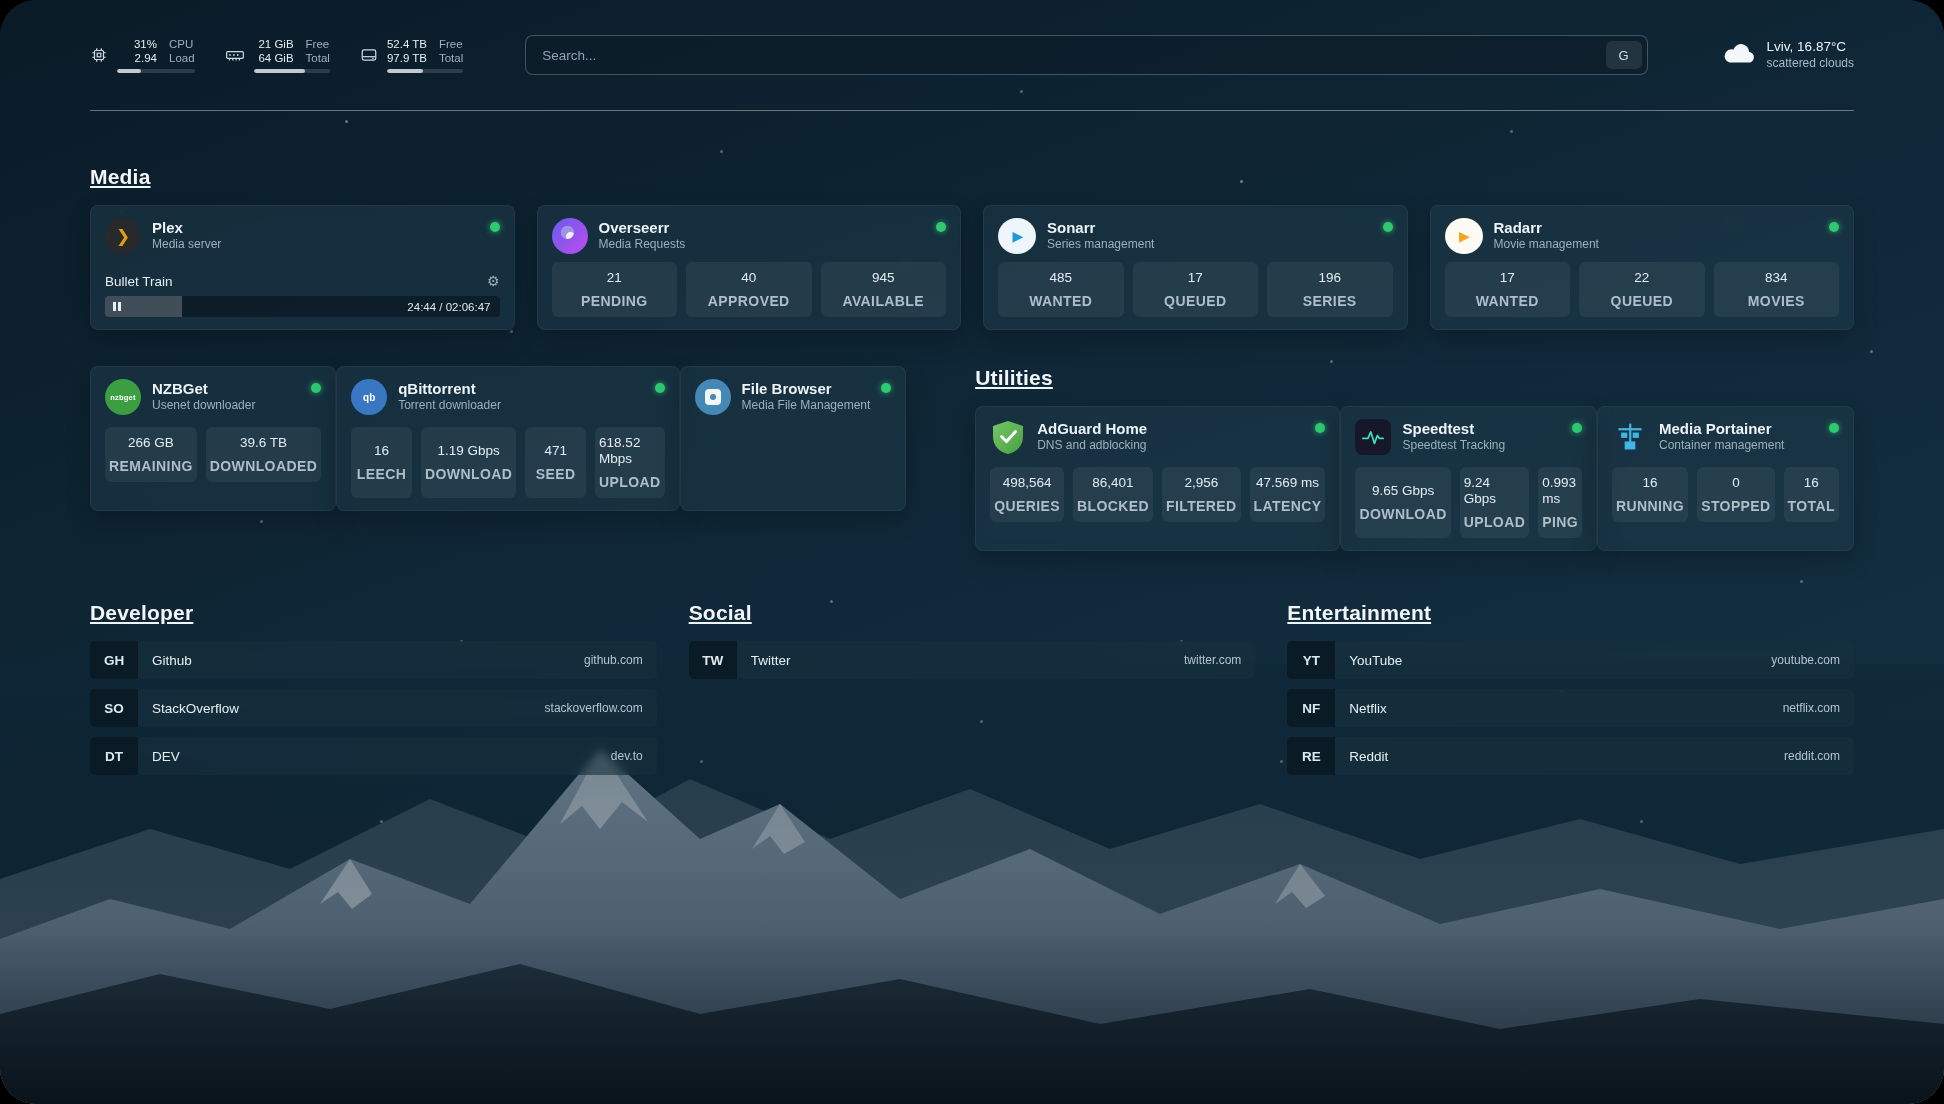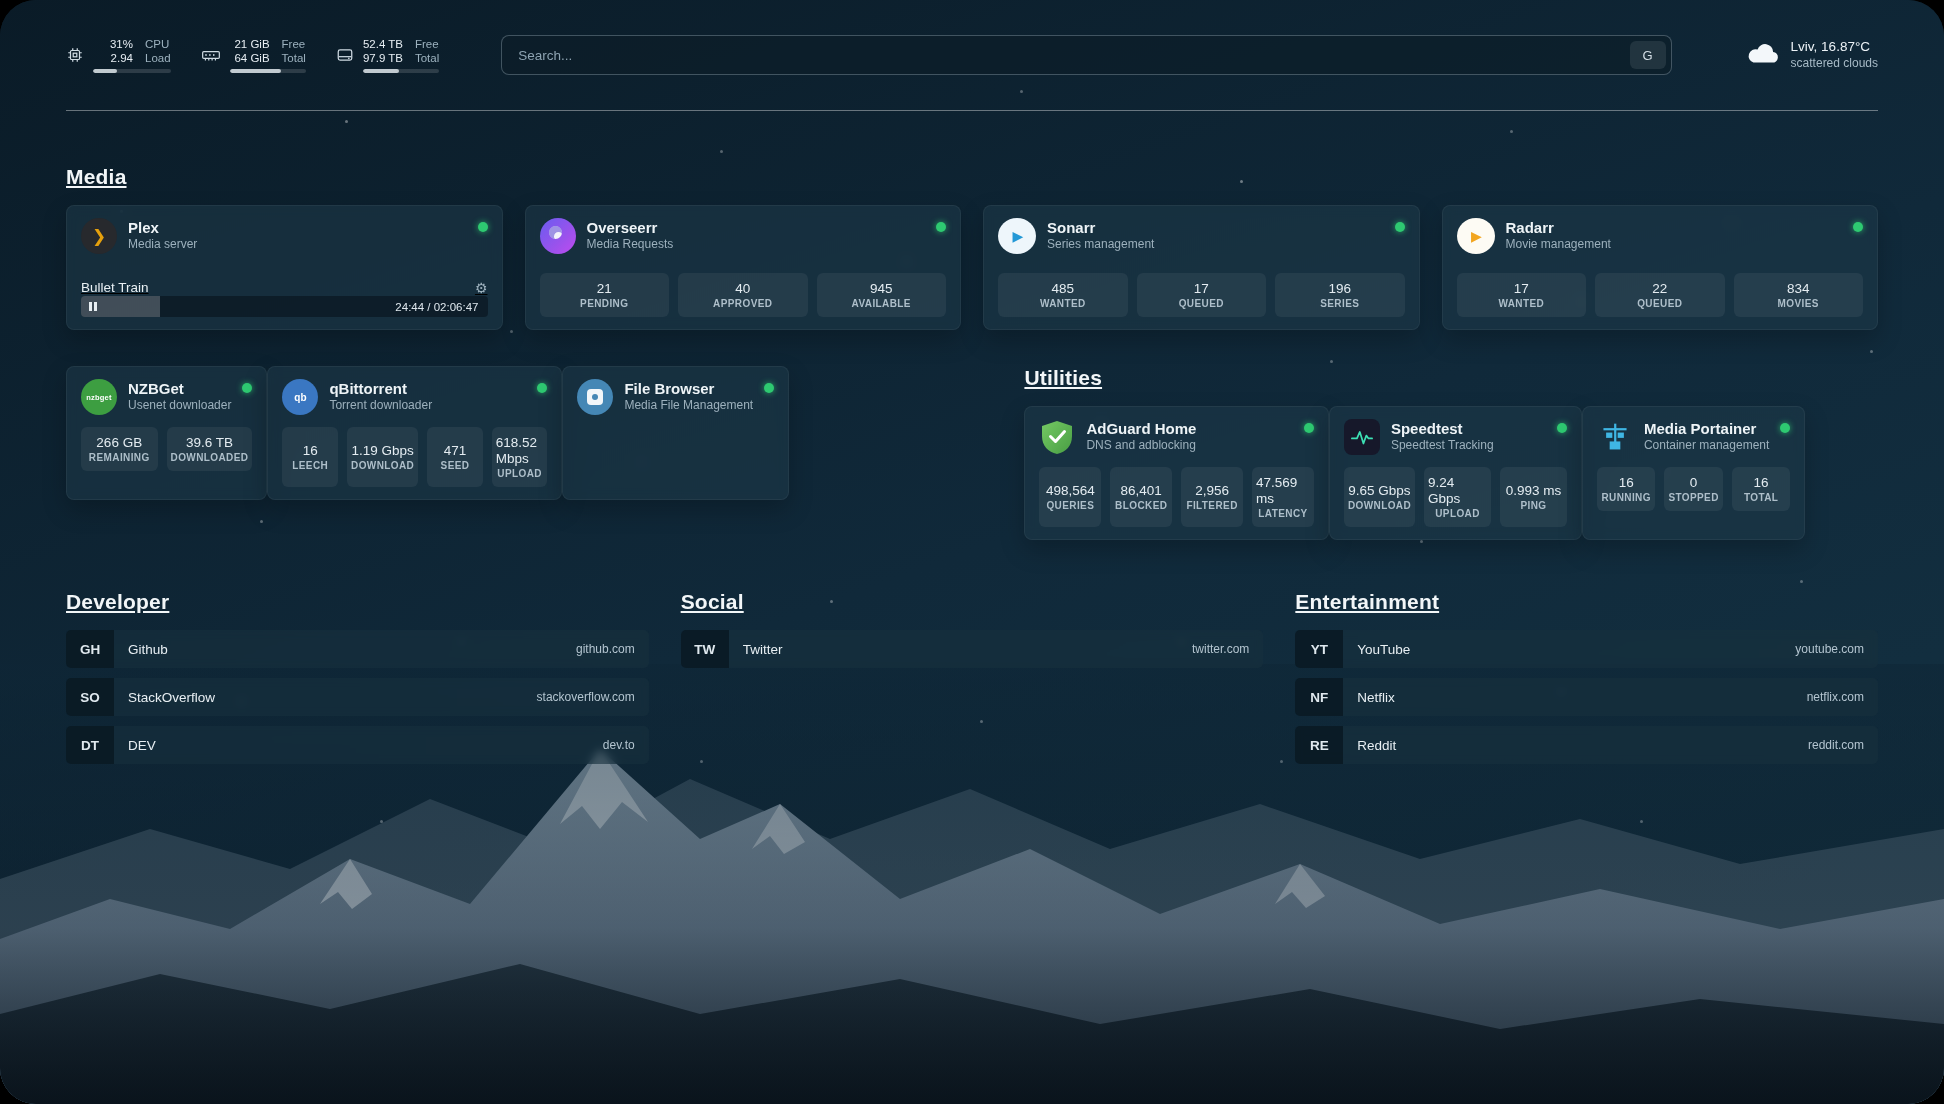--- a/index.html
+++ b/index.html
@@ -13,21 +13,21 @@
     box-shadow:120px 210px rgba(255,255,255,.30),260px 520px rgba(255,255,255,.33),345px 120px rgba(255,255,255,.38),
     510px 330px rgba(255,255,255,.28),640px 460px rgba(255,255,255,.4),720px 150px rgba(255,255,255,.3),
     830px 600px rgba(255,255,255,.33),905px 260px rgba(255,255,255,.38),1020px 90px rgba(255,255,255,.3),
     1100px 420px rgba(255,255,255,.33),1180px 640px rgba(255,255,255,.3),1240px 180px rgba(255,255,255,.4),
     1330px 360px rgba(255,255,255,.3),1420px 540px rgba(255,255,255,.33),1510px 130px rgba(255,255,255,.3),
     1580px 300px rgba(255,255,255,.38),1660px 470px rgba(255,255,255,.3),1730px 220px rgba(255,255,255,.33),
     1800px 580px rgba(255,255,255,.3),1870px 350px rgba(255,255,255,.33),240px 700px rgba(255,255,255,.3),
     460px 640px rgba(255,255,255,.33),980px 720px rgba(255,255,255,.3),1560px 690px rgba(255,255,255,.33),
     700px 760px rgba(255,255,255,.28),1280px 760px rgba(255,255,255,.28),380px 820px rgba(255,255,255,.3),
     1640px 820px rgba(255,255,255,.28);}
-  .content{position:relative;z-index:2;padding:0 66px;}
+  .content{position:relative;z-index:2;padding:0 90px;}
 
   
   .topbar{display:flex;align-items:center;height:110px;border-bottom:1px solid rgba(255,255,255,0.38);}
   .metrics{display:flex;align-items:center;gap:30px;}
   .metric{display:flex;align-items:center;gap:9px;}
   .m-icon{color:#cfdbe3;display:flex;align-items:center;}
   .m-body{display:flex;flex-direction:column;}
   .m-rows{display:flex;gap:12px;}
   .m-col{display:flex;flex-direction:column;line-height:14px;font-size:11.5px;}
   .m-col.vals{color:#e7eef3;align-items:flex-end;min-width:40px;}
@@ -54,40 +54,40 @@
   .grid4 .card{height:125px;box-sizing:border-box;}
   .head{display:flex;align-items:center;gap:11px;}
   .ttl{display:flex;flex-direction:column;line-height:17px;}
   .nm{font-size:15px;font-weight:600;color:#eef4f7;}
   .sub{font-size:12px;color:#9db1bd;}
   .dot{margin-left:auto;align-self:flex-start;margin-top:4px;width:10px;height:10px;border-radius:50%;background:#2ec971;box-shadow:0 0 6px rgba(46,201,113,.8);}
   .stats{display:flex;gap:9px;margin-top:12px;}
   .grid4 .stats{margin-top:auto;}
   .stat{flex:1;display:flex;flex-direction:column;align-items:center;justify-content:center;background:rgba(255,255,255,0.06);border-radius:6px;padding:8px 4px;}
   .sv{font-size:13.5px;color:#e4ecf1;line-height:16px;}
-  .sl{font-size:10px;font-weight:700;letter-spacing:.4px;color:#aebfca;margin-top:1px;}
+  .sl{font-size:14px;font-weight:700;letter-spacing:.4px;color:#aebfca;margin-top:7px;}
 
   
   .svc-icon{width:36px;height:36px;border-radius:50%;display:flex;align-items:center;justify-content:center;flex:none;font-weight:700;}
   .ic-plex{background:#27292d;color:#e5a00d;font-size:17px;}
   .ic-ov{background:linear-gradient(135deg,#6a5cf0 0%,#9a52ec 60%,#c04bf0 100%);position:relative;}
   .ov-swirl{width:13px;height:13px;border-radius:50%;background:#f3f2fb;position:absolute;top:8px;left:9px;box-shadow:3px 4px 0 2px rgba(90,70,210,0.55) inset;}
   .ic-sonarr{background:#eef6fb;color:#2398d6;font-size:14px;padding-left:2px;}
   .ic-radarr{background:#fdfbf4;color:#f2a51f;font-size:14px;padding-left:2px;}
   .ic-nzb{background:#3d9e41;color:#fff;font-size:7.5px;letter-spacing:.2px;}
   .ic-qb{background:#3a77c2;color:#fff;font-size:10px;}
   .ic-fb{background:#4587b5;position:relative;}
   .fb-inner{width:16px;height:16px;border-radius:4px;background:#f2f6f9;display:flex;align-items:center;justify-content:center;}
   .fb-dot{width:6px;height:6px;border-radius:50%;background:#4587b5;}
   .ic-speed{border-radius:8px;background:#16182a;}
   .ic-shield,.ic-port{background:transparent;}
 
   
   .np{margin-top:auto;}
-  .np-row{display:flex;align-items:flex-start;justify-content:space-between;text-decoration:underline;}
+  .np-row{display:flex;align-items:flex-end;justify-content:space-between;margin-bottom:7px;}
   .np-title{font-size:13.5px;color:#e8eff3;}
   .gear{font-size:14px;color:#9db1bd;cursor:pointer;}
   .np-bar{position:relative;height:21px;background:rgba(7,17,24,0.55);border-radius:4px;overflow:hidden;display:flex;align-items:center;}
   .np-fill{position:absolute;left:0;top:0;bottom:0;background:rgba(255,255,255,0.22);}
   .pause{position:relative;margin-left:8px;display:flex;gap:2.5px;}
   .pause i{display:block;width:2.5px;height:9px;background:#e8eff3;}
   .np-time{position:relative;margin-left:auto;margin-right:9px;font-size:11.5px;color:#dfe8ee;}
 
   
   .bm-wrap{display:grid;grid-template-columns:repeat(3,1fr);gap:32px;margin-top:50px;padding-bottom:60px;}

